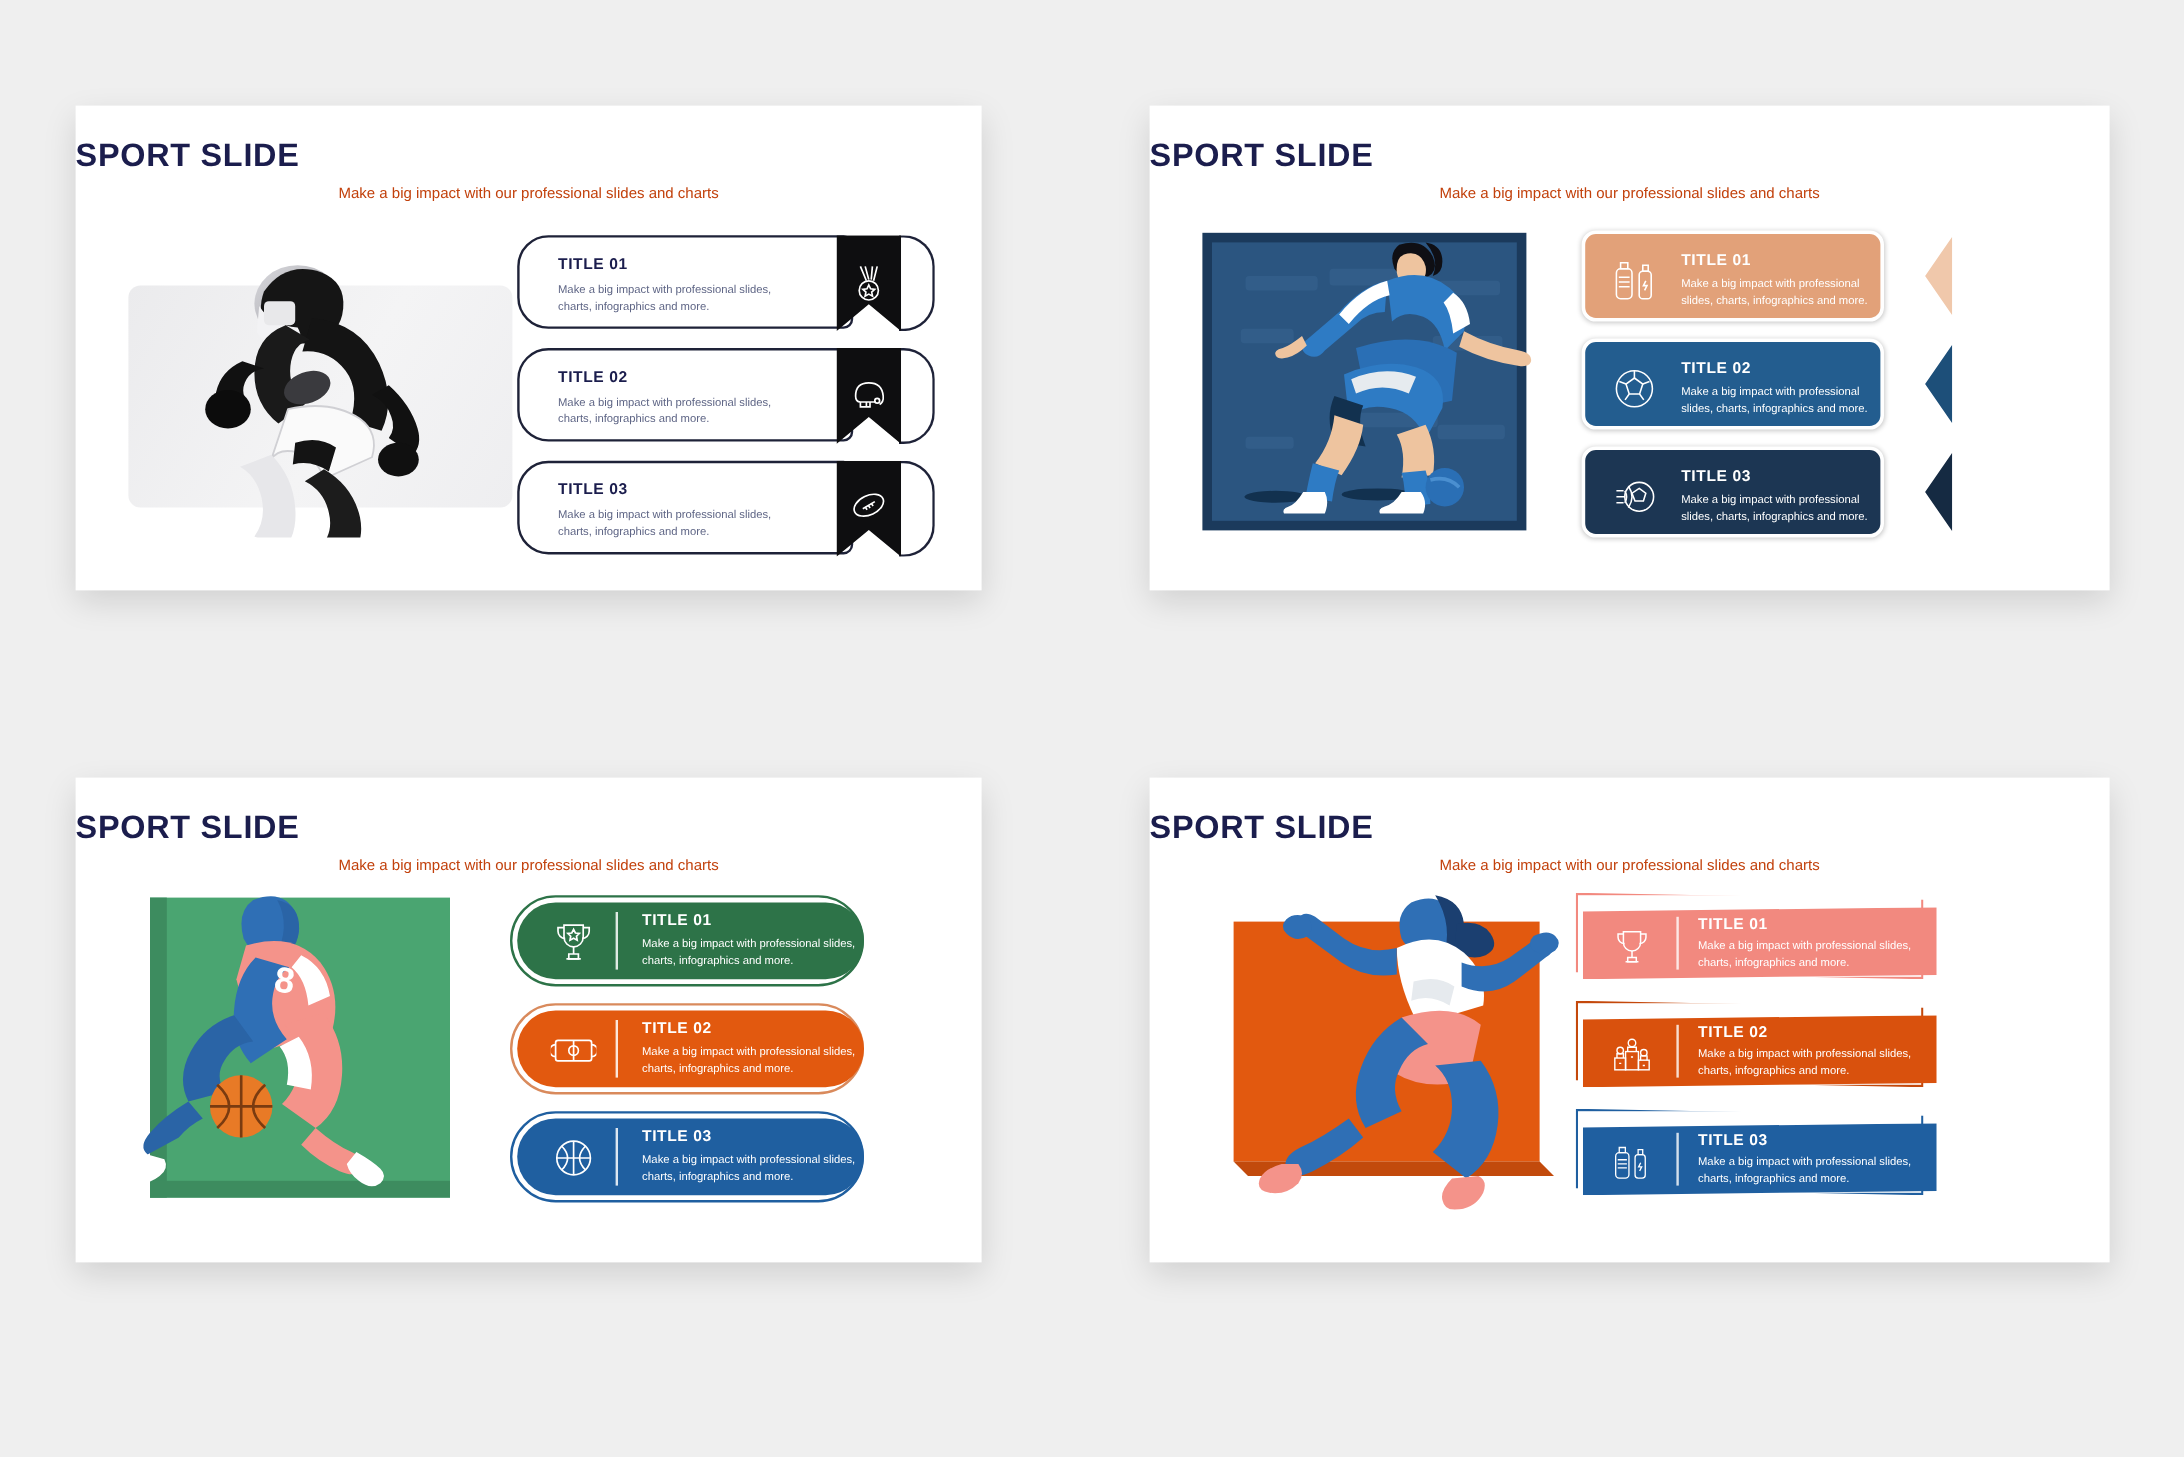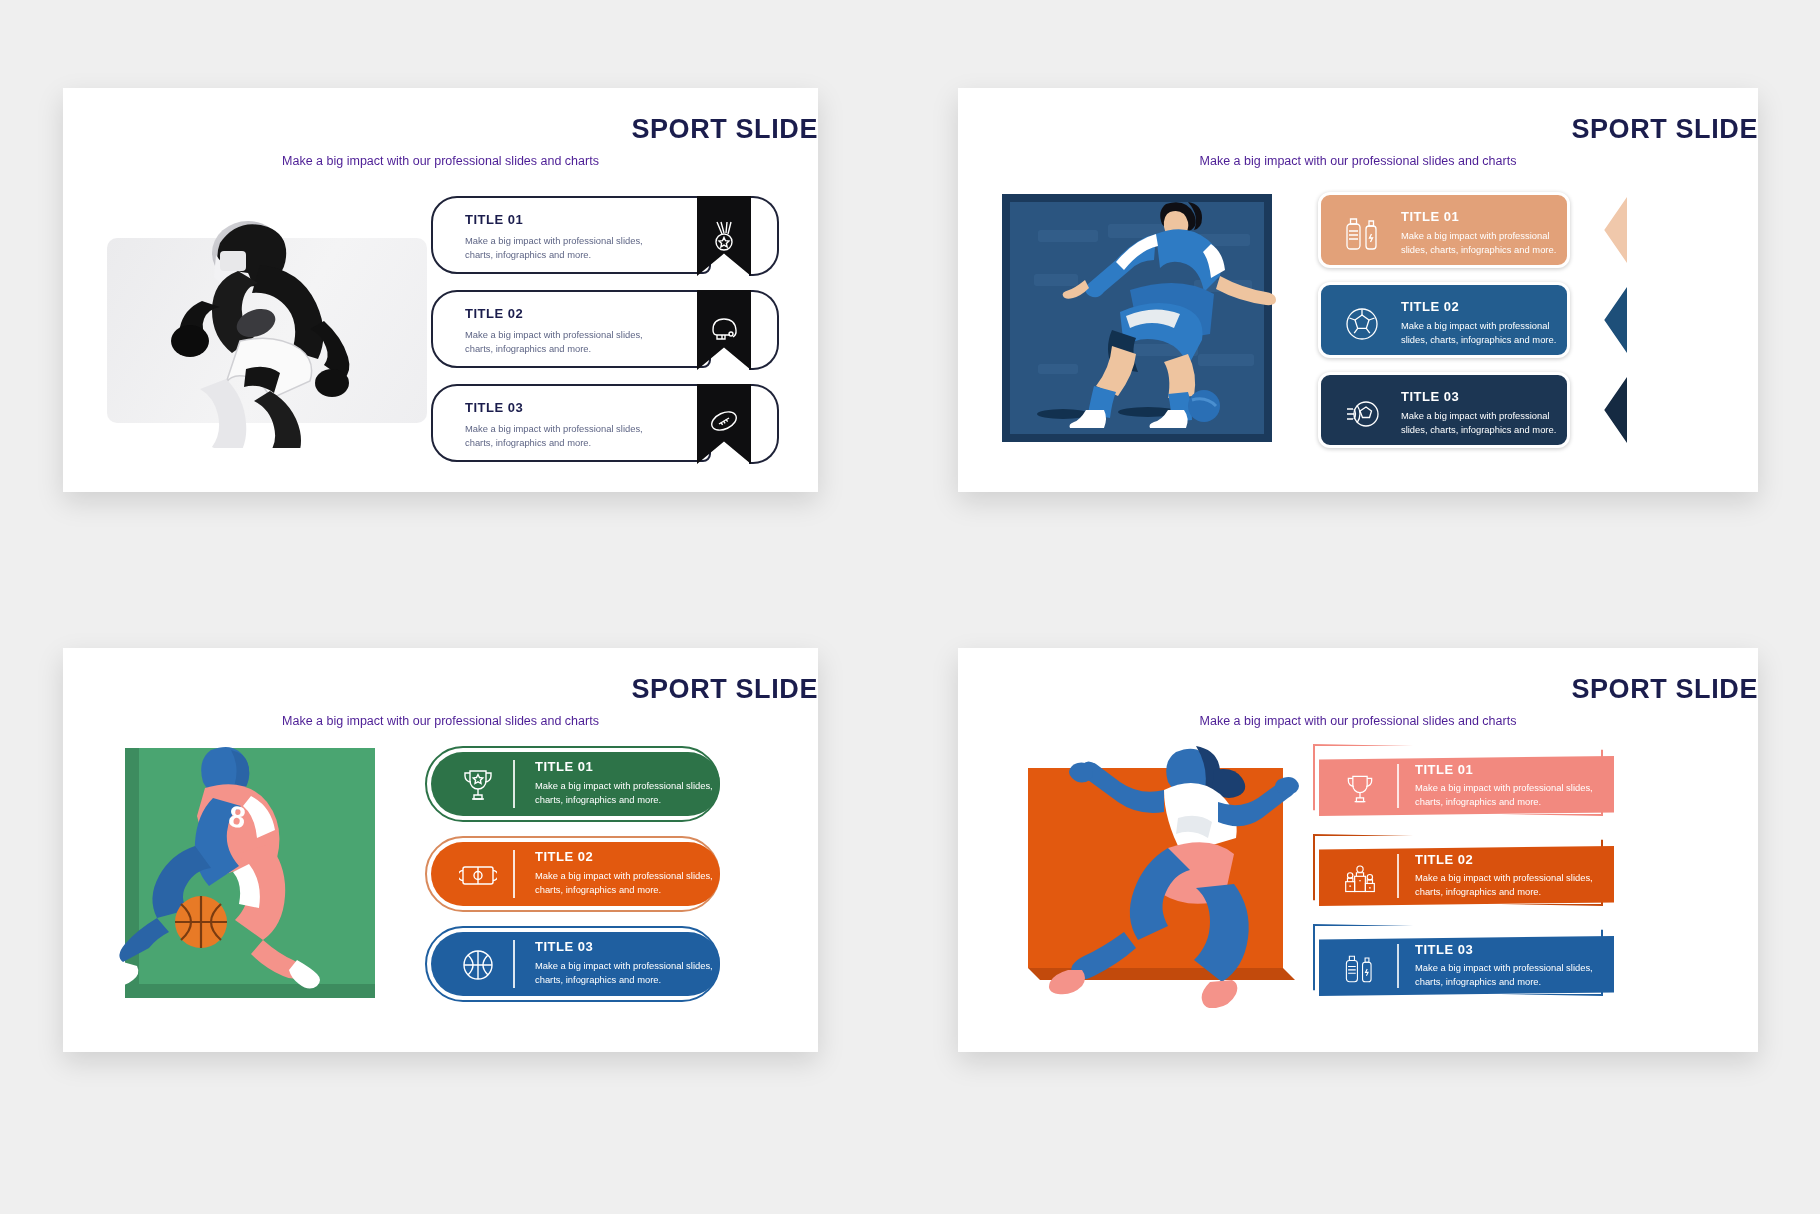--- a/index.html
+++ b/index.html
@@ -19,31 +19,31 @@
     background: #ffffff;
     box-shadow: 0 10px 26px rgba(0,0,0,0.13);
     overflow: hidden;
   }
   #slide-1 { left: 63px;  top: 88px;  width: 755px; height: 404px; }
   #slide-2 { left: 958px; top: 88px;  width: 800px; height: 404px; }
   #slide-3 { left: 63px;  top: 648px; width: 755px; height: 404px; }
   #slide-4 { left: 958px; top: 648px; width: 800px; height: 404px; }
 
   .slide-title {
-    text-align: right;
+    text-align: left;
     font-size: 27px;
     font-weight: bold;
     color: #1b1d4d;
     letter-spacing: 0.6px;
     margin-top: 26px;
   }
   .slide-sub {
     text-align: center;
     font-size: 12.5px;
-    color: #4c1d95;
+    color: #c2410c;
     margin-top: 9px;
   }
 
   
   .s1-imgwrap {
     position: absolute; left: 44px; top: 150px;
     width: 320px; height: 185px;
     background: linear-gradient(120deg,#ebebed 0%, #f4f4f5 55%, #eeeef0 100%);
     border-radius: 10px;
   }

